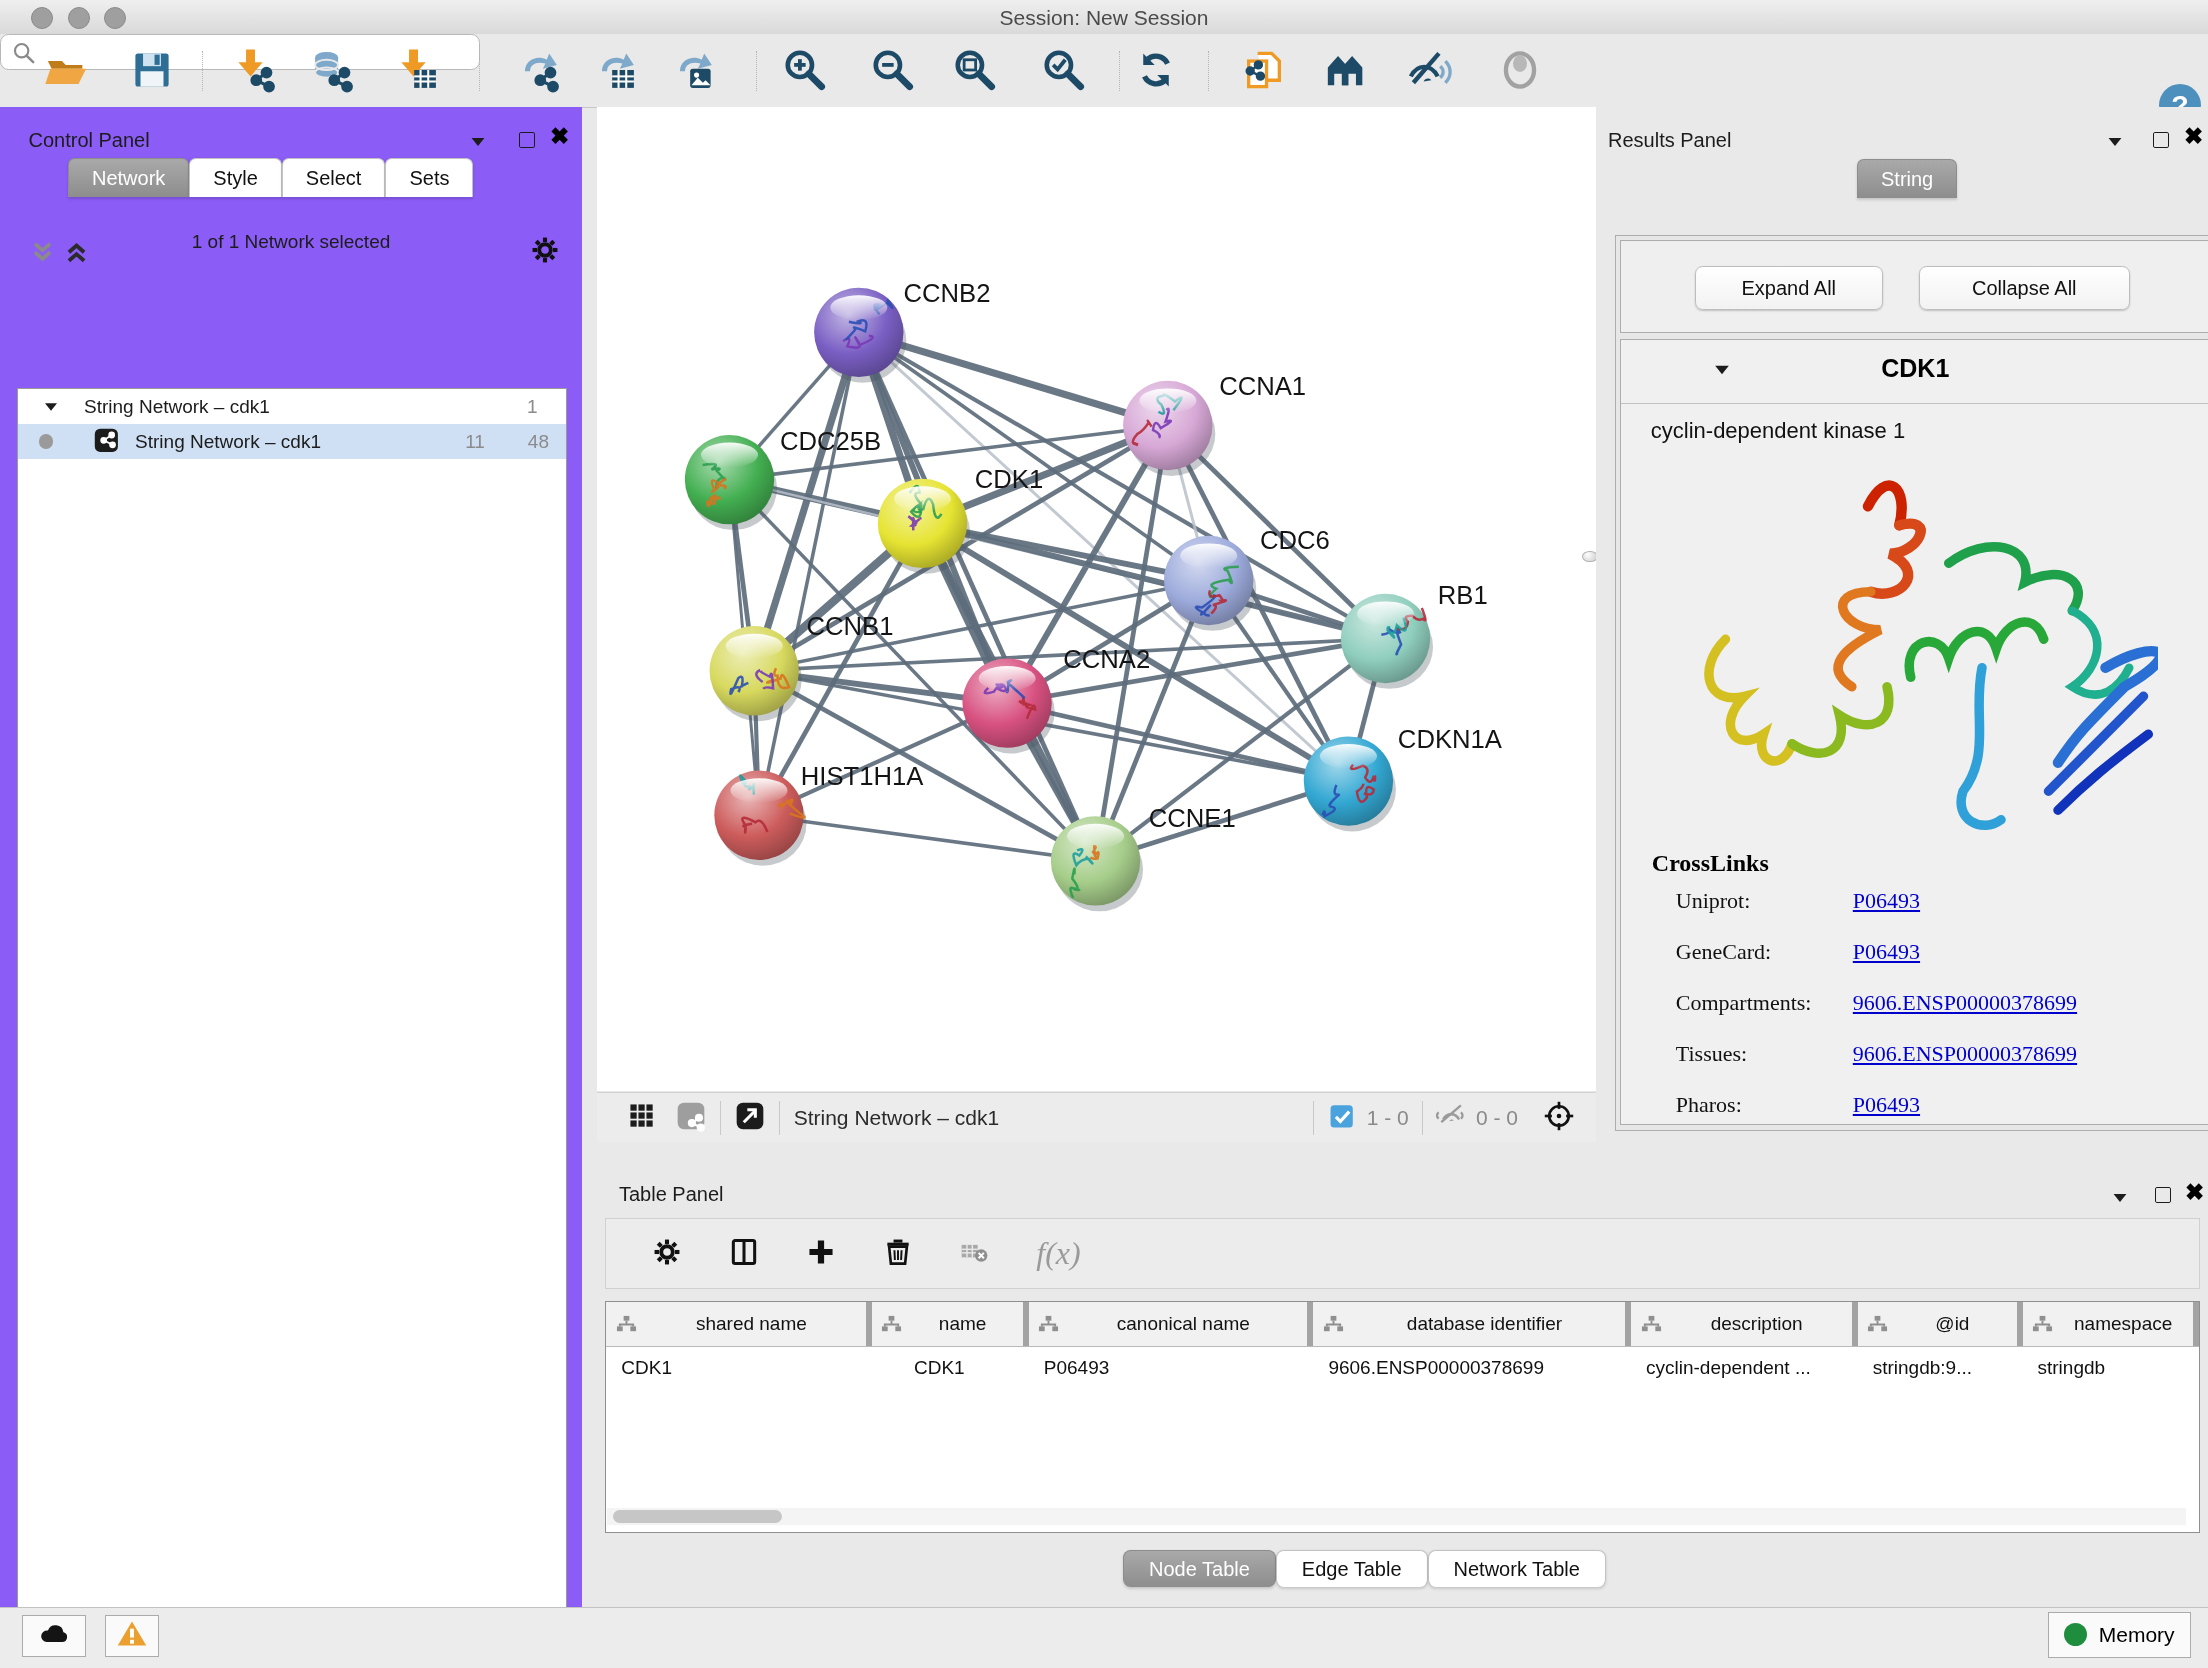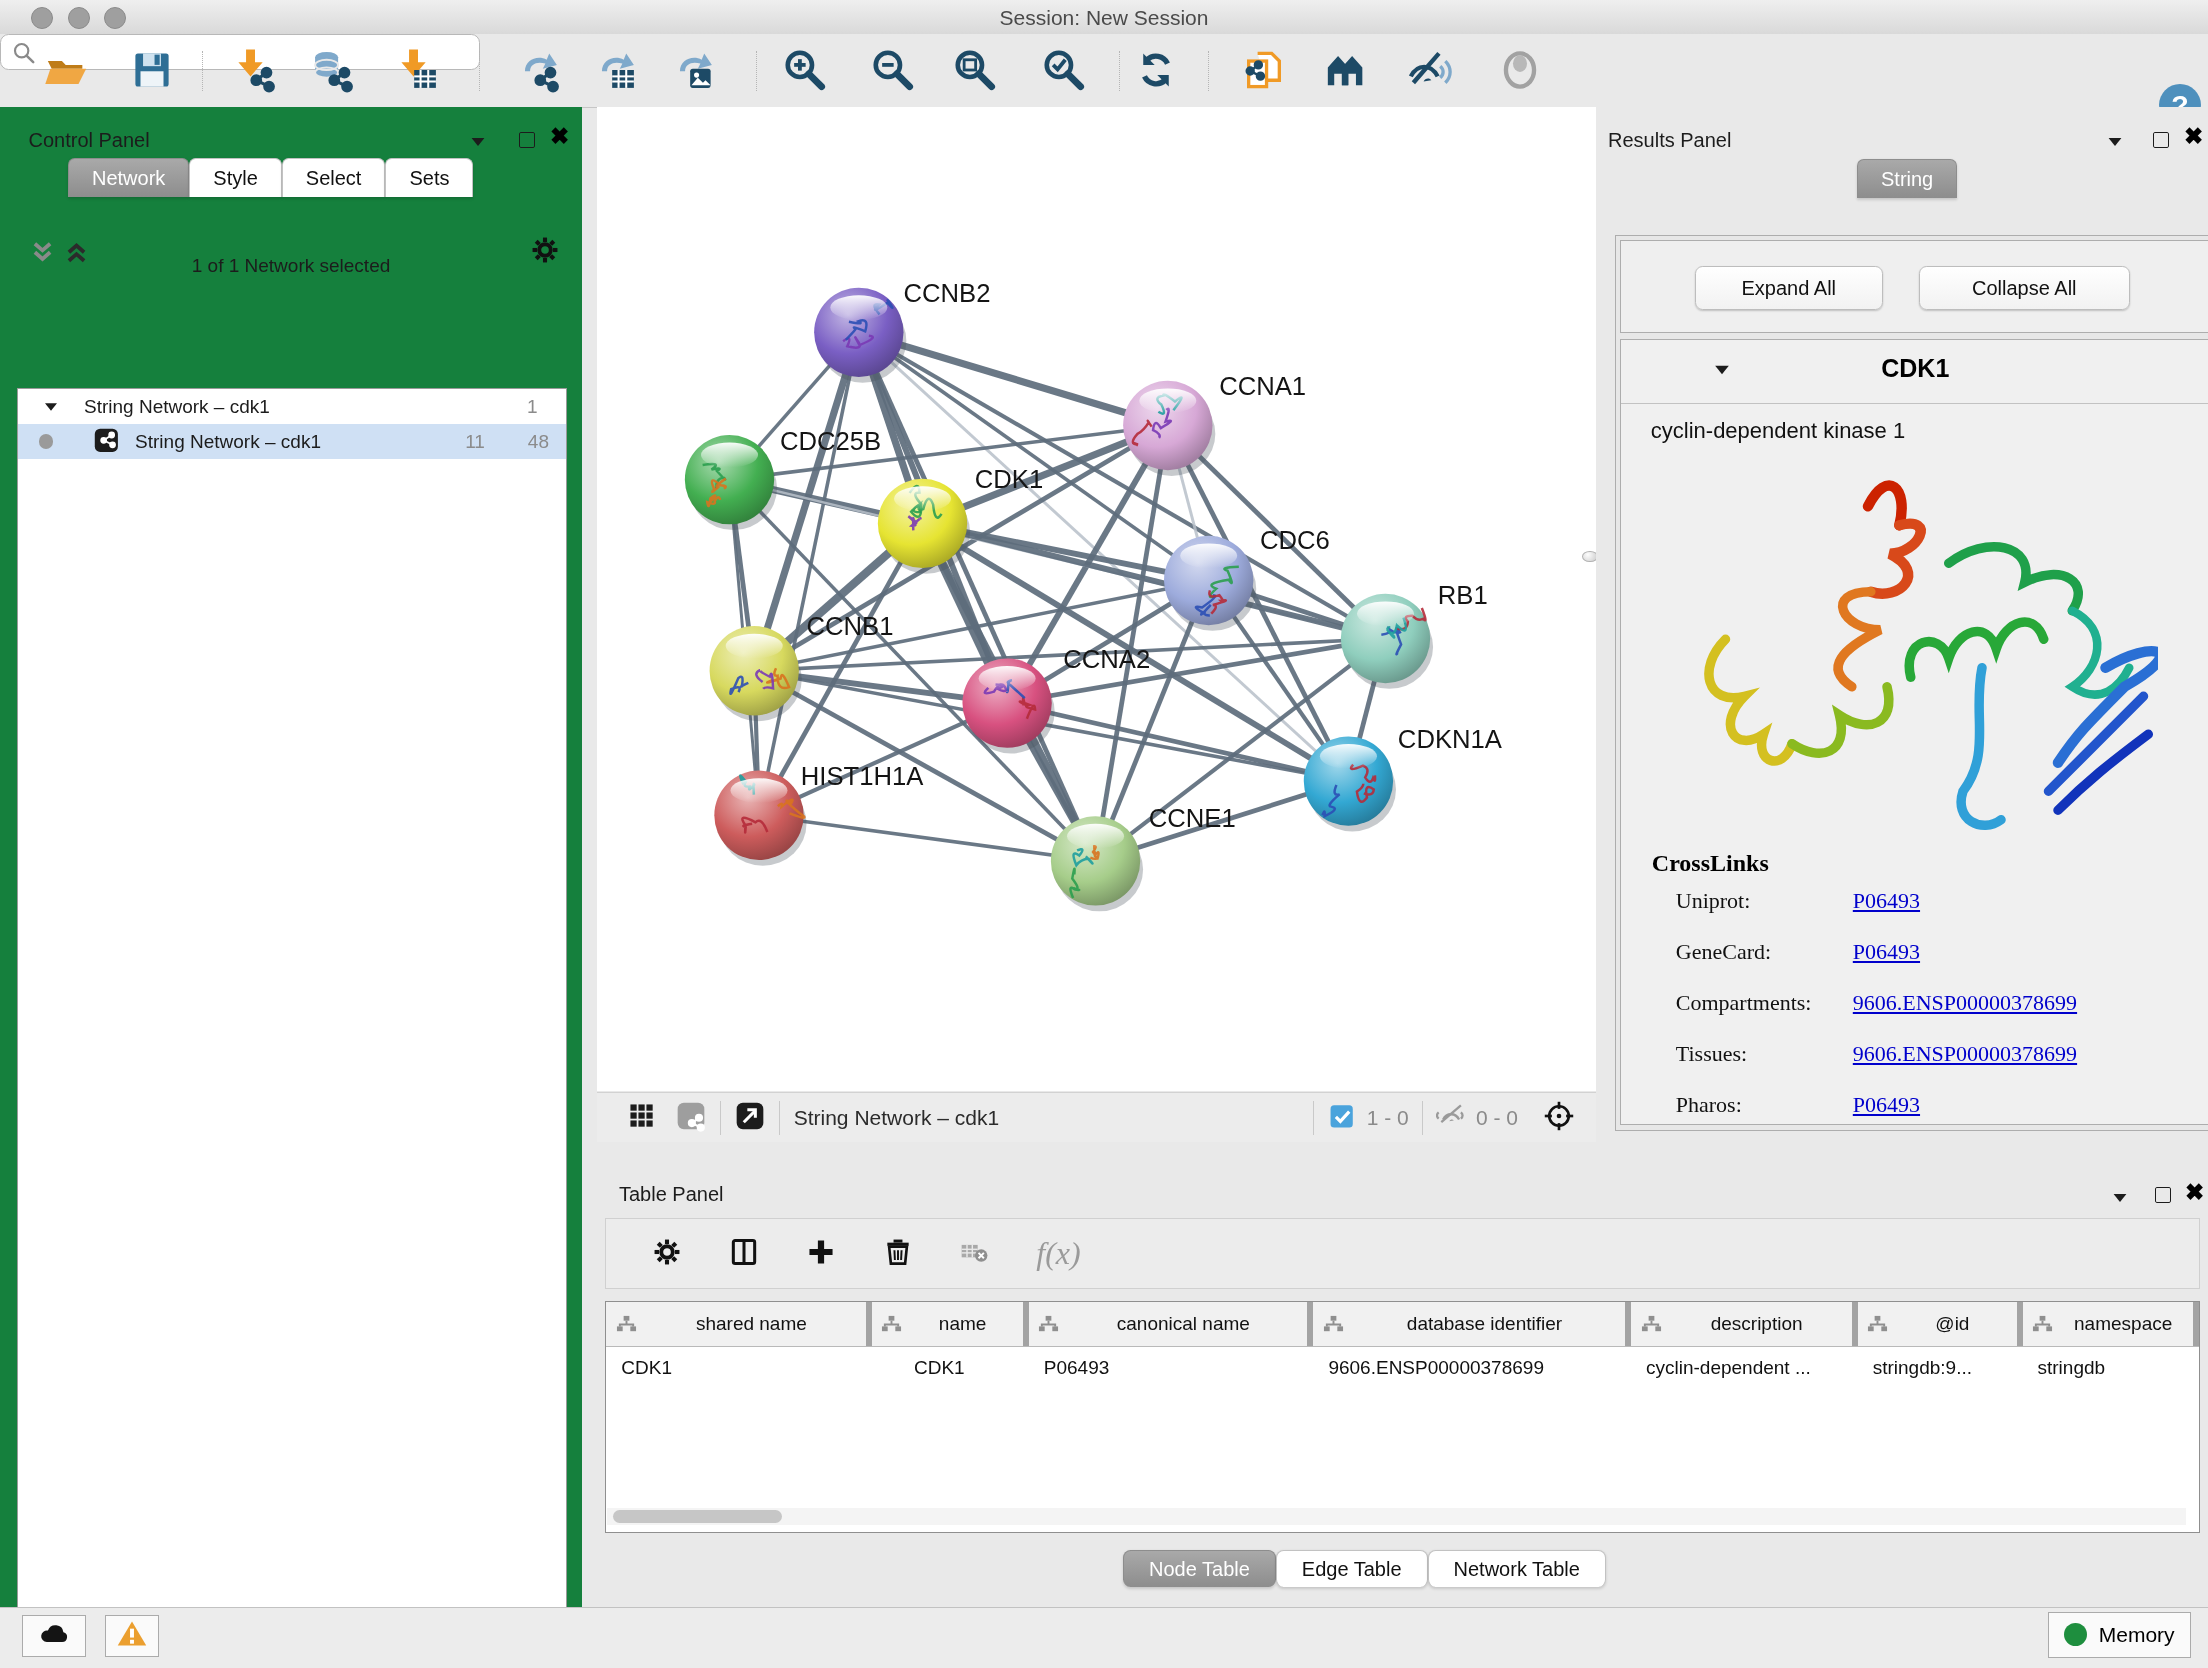--- a/index.html
+++ b/index.html
@@ -19,21 +19,21 @@
   
   .phead{font-size:20px;color:#1c1c1c;}
   .pctl{color:#1c1c1c;font-size:19px;}
   .floatbox{width:14.3px;height:14.3px;border:1.9px solid #1c1c1c;border-radius:1.9px;}
   .tri{width:0;height:0;border-left:8.6px solid transparent;border-right:8.6px solid transparent;border-top:10.5px solid #1c1c1c;}
   
   .tab{display:inline-block;padding:7.6px 23px;font-size:20px;background:#fff;color:#111;border:1px solid #c2c2c2;border-bottom:none;border-radius:6.7px 6.7px 0 0;box-shadow:0 1.9px 2.9px rgba(0,0,0,.15);}
   .tab.active{background:linear-gradient(#a9a9a9,#8d8d8d);color:#fff;border-color:#8d8d8d;}
   .seg .tab{border-radius:6.7px;padding:6.7px 25px;}
   
-  .cpanel{left:0;top:107px;width:582px;height:1500px;background:#15803d;}
+  .cpanel{left:0;top:107px;width:582px;height:1500px;background:#8b5cf6;}
   .treebox{left:17px;top:281px;width:550px;height:1310px;background:#fff;border:1px solid #9a9a9a;box-sizing:border-box;}
   .trow{height:35px;display:flex;align-items:center;font-size:19px;color:#1c1c1c;}
   .trow.sel{background:#cfe0f4;}
   .cnt{color:#8b8b8b;}
   
   .canvas{left:597px;top:107px;width:999px;height:984px;background:#fff;}
   .netbar{left:597px;top:1092px;width:999px;height:49px;background:#ececec;border-top:1px solid #d2d2d2;display:flex;align-items:center;}
   .nbsep{width:0;height:34px;border-left:1px solid #c9c9c9;margin:0 13.3px;}
   .grip{width:16px;height:11.4px;border-radius:50%;background:radial-gradient(circle at 35% 30%,#fdfdfd,#c9c9c9);border:1px solid #b2b2b2;box-sizing:border-box;}
   
@@ -233,21 +233,21 @@
       </svg>
   </div>
   <div class="abs" style="left:63px;top:131px">
     <svg width="27" height="28.5" viewBox="0 0 28 30">
         <g fill="none" stroke="#2b2b2b" stroke-width="4">
           <path d="M6 24l8-7 8 7"></path>
           <path d="M6 15l8-7 8 7"></path>
         </g>
       </svg>
   </div>
-  <div class="abs pctl" style="left:0;top:148px;width:582px;text-align:center">1 of 1 Network selected</div>
+  <div class="abs pctl" style="left:0;top:124px;width:582px;text-align:center">1 of 1 Network selected</div>
   <div class="abs" style="left:529px;top:127px"><span><svg width="32" height="32" viewBox="0 0 36 36">
           <circle cx="18" cy="18" r="6.5" fill="none" stroke="#111" stroke-width="4.4"></circle>
           <g stroke="#111" stroke-width="4.6">
             <line x1="27" y1="18" x2="32" y2="18"></line>
             <line x1="24.36396103067893" y1="24.36396103067893" x2="27.899494936611667" y2="27.899494936611664"></line>
             <line x1="18" y1="27" x2="18" y2="32"></line>
             <line x1="11.636038969321072" y1="24.36396103067893" x2="8.100505063388336" y2="27.899494936611667"></line>
             <line x1="9" y1="18" x2="4" y2="18"></line>
             <line x1="11.63603896932107" y1="11.636038969321072" x2="8.100505063388333" y2="8.100505063388336"></line>
             <line x1="18" y1="9" x2="17.999999999999996" y2="4"></line>

